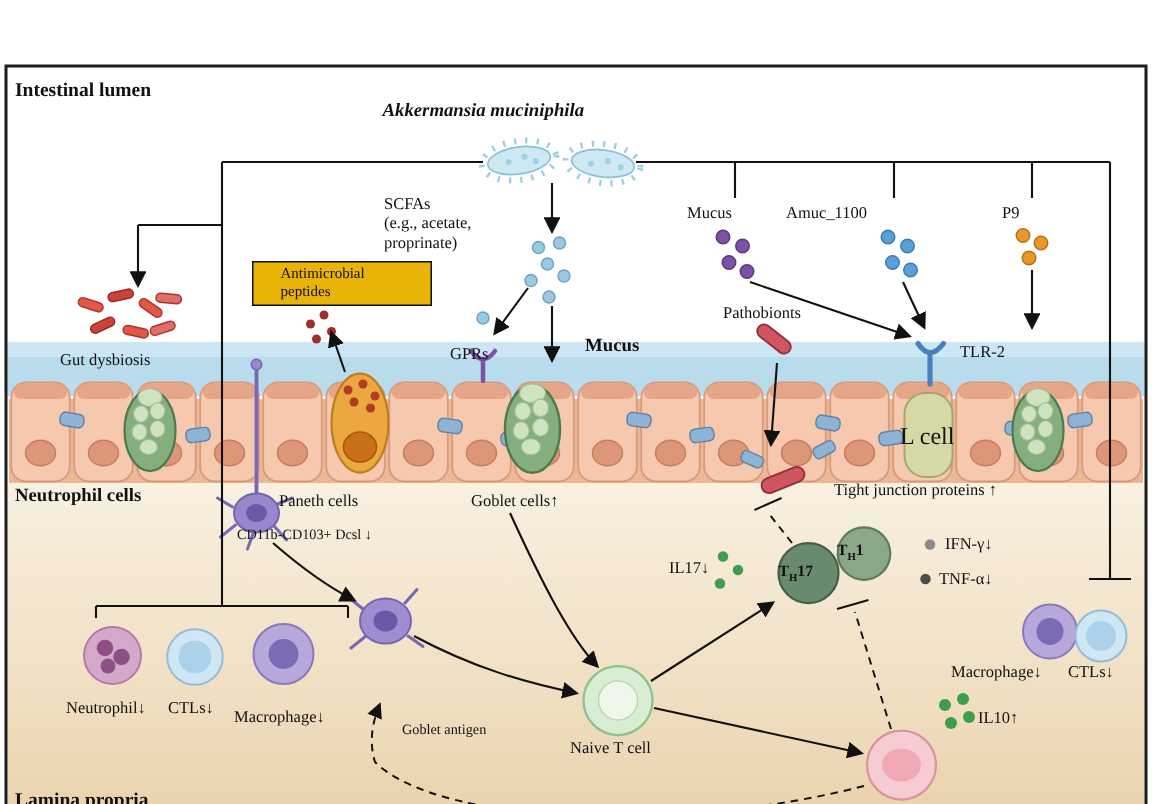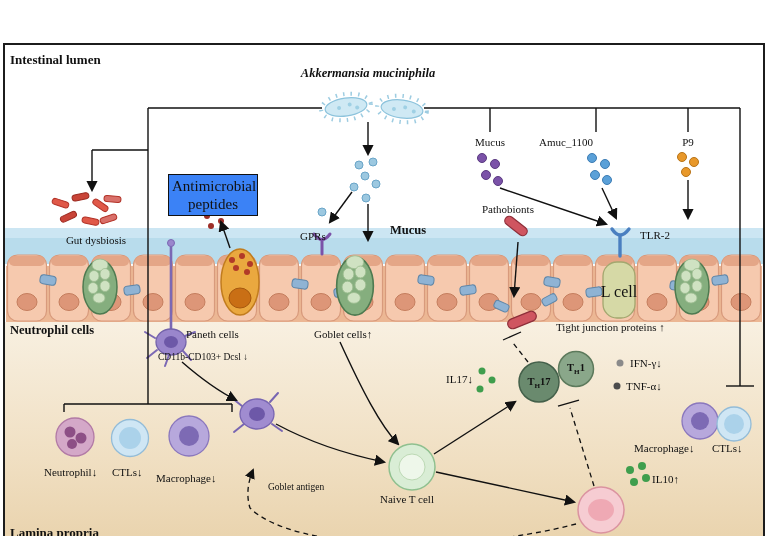--- a/index.html
+++ b/index.html
@@ -4,22 +4,22 @@
 <style>
   html,body{margin:0;padding:0;background:#fff;}
   #fig{position:relative;width:768px;height:536px;background:#fff;overflow:hidden;
        font-family:Liberation Serif, serif;color:#111;margin-top:40px;}
   .frame{position:absolute;left:3px;top:3px;right:3px;bottom:3px;border:2.5px solid #1c1c1c;pointer-events:none;z-index:50;}
   .lamina-bg{position:absolute;left:5px;top:282px;width:758px;height:249px;
      background:linear-gradient(180deg,#f8f0e1 0%,#f0dfc2 55%,#e7cfa6 100%);}
   svg#art{position:absolute;left:0;top:0;z-index:10;}
   .lbl{position:absolute;z-index:20;font-size:11px;line-height:1.2;white-space:nowrap;color:#111;}
   .bold{font-weight:bold;}
-  .ctr{text-align:center;white-space:normal;}
-  .boxed{border:1.4px solid #111;background:#3b82f6;padding:2px 3px;font-size:15px;}
+  .ctr{white-space:normal;}
+  .boxed{border:1.4px solid #111;background:#eab308;padding:2px 18px;font-size:10px;}
   .small{font-size:9.5px;}
   .cellname{font-size:10.5px;font-weight:600;}
   sub{font-size:.68em;}
 </style>
 </head>
 <body>
 
 <div id="fig">
   <div class="lamina-bg"></div>
 
@@ -319,20 +319,25 @@
         <path d="M503,300 L521,292"></path>
       <path d="M594,446 L570,368" stroke-dasharray="5 4"></path>
         <path d="M558,366 L579,360"></path>
       <path d="M576,484 C460,514 295,512 250,468 C246,455 248,442 253,430" stroke-dasharray="5 4" marker-end="url(#arr)"></path>
     </g>
   </svg>
 
   <div class="lbl bold" style="left:10px;top:12px;font-size:13px">Intestinal lumen</div>
   <div class="lbl bold ctr" style="left:255px;top:26px;width:226px;font-size:12.5px;font-style:italic">Akkermansia muciniphila</div>
 
+  <div class="lbl ctr" style="left:256px;top:90px;width:112px">
+    <span style="display:block">SCFAs</span>
+    <span style="display:block">(e.g., acetate,</span>
+    <span style="display:block">proprinate)</span>
+  </div>
 
   <div class="lbl ctr" style="left:458px;top:96px;width:64px">Mucus</div>
   <div class="lbl ctr" style="left:524px;top:96px;width:84px">Amuc_1100</div>
   <div class="lbl ctr" style="left:668px;top:96px;width:40px">P9</div>
   <div class="lbl ctr" style="left:40px;top:194px;width:112px">Gut dysbiosis</div>
   <div class="lbl ctr boxed" style="left:168px;top:134px;width:82px">Antimicrobial peptides</div>
 
   <div class="lbl" style="left:300px;top:190px">GPRs</div>
   <div class="lbl bold" style="left:390px;top:183px;font-size:12.5px">Mucus</div>
   <div class="lbl" style="left:482px;top:163px">Pathobionts</div>

